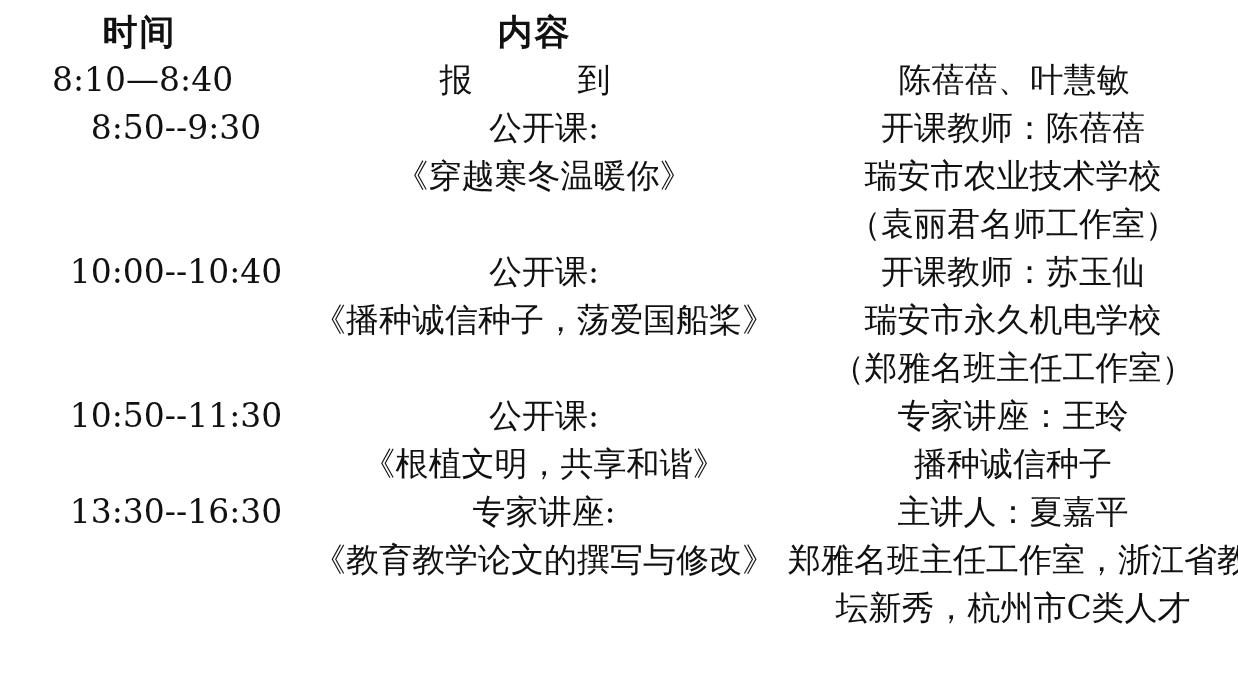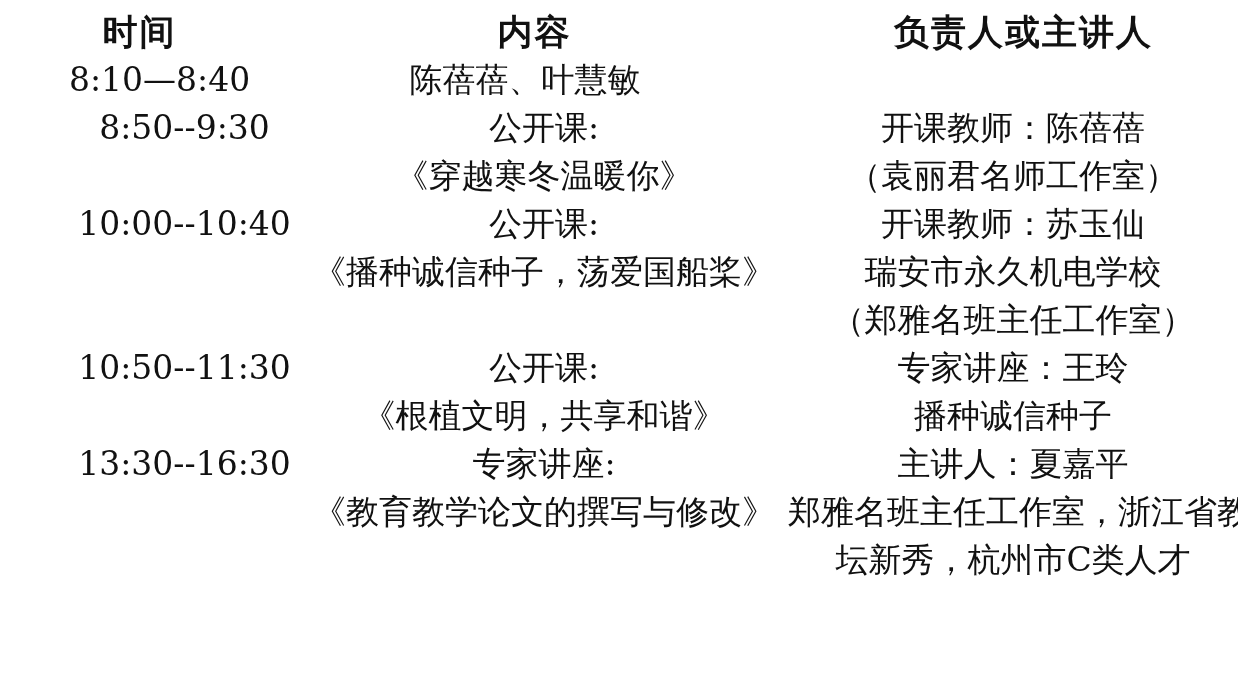--- a/index.html
+++ b/index.html
@@ -31,58 +31,59 @@
     font-size: 33px;
     white-space: pre;
   }
   .center { text-align: center; }
   .header-cell .line {
     font-weight: bold;
     font-size: 35px;
     letter-spacing: 2px;
     padding-left: 19px;
   }
-  .time-cell .line { padding-left: 69px; }
+  .time-cell .line { padding-left: 52px; }
 </style>
 </head>
 <body>
 
 <div class="page">
 
   <div class="row g1">
     <div class="cell header-cell center">
       <div class="line">时间</div>
     </div>
     <div class="cell header-cell center">
       <div class="line">内容</div>
     </div>
-    <div class="cell header-cell center">
-      <div class="line">负责人或主讲人</div>
-    </div>
   </div>
 
   <div class="row g1">
     <div class="cell time-cell">
       <div class="line">8:10—8:40</div>
+    </div>
+    <div class="cell center">
+      <div class="line">报          到</div>
     </div>
     <div class="cell center">
       <div class="line">陈蓓蓓、叶慧敏</div>
     </div>
   </div>
 
   <div class="row g2">
     <div class="cell time-cell">
       <div class="line">8:50--9:30</div>
     </div>
     <div class="cell">
       <div class="line">公开课:</div>
       <div class="line">《穿越寒冬温暖你》</div>
     </div>
     <div class="cell">
       <div class="line">开课教师：陈蓓蓓</div>
+      <div class="line">瑞安市农业技术学校</div>
       <div class="line">（袁丽君名师工作室）</div>
     </div>
   </div>
 
   <div class="row g2">
     <div class="cell time-cell">
       <div class="line">10:00--10:40</div>
     </div>
     <div class="cell">
       <div class="line">公开课:</div>

